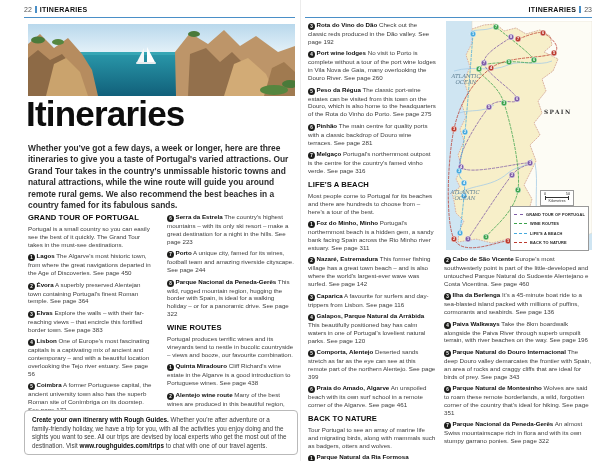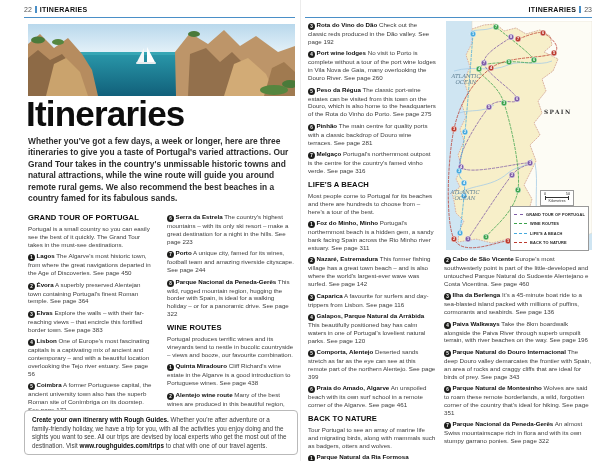--- a/index.html
+++ b/index.html
@@ -12,21 +12,21 @@
   .phead .ptit{font-weight:bold;color:#111;letter-spacing:.3px}
   .pbar{display:inline-block;width:2px;height:7px;background:var(--accent)}
   .hrule{position:absolute;top:17px;height:1px;background:var(--accent)}
 
   
   .photo{position:absolute;left:28px;top:24px;width:267px;height:72px}
 
   
   .title{position:absolute;left:26px;top:94px;font-size:35px;font-weight:bold;
          color:#0d0d0d;letter-spacing:-.8px}
-  .intro{position:absolute;left:28px;top:136px;width:268px;font-size:8.4px;
+  .intro{position:absolute;left:28px;top:143px;width:268px;font-size:8.4px;
          line-height:11.4px;font-weight:bold;color:#2e2e2e}
 
   
   .cols-left{position:absolute;left:28px;top:213px;width:266px;display:flex;gap:12px}
   .col{width:127px}
   .col3{position:absolute;left:308px;top:21px;width:128px}
   .col4{position:absolute;left:444px;top:255px;width:148px}
   .sec{font-size:7.6px;font-weight:bold;color:#0d0d0d;margin:5px 0 3px;letter-spacing:.1px}
   .col .sec:first-child,.col3 .sec:first-child{margin-top:0}
   .lead{font-size:6.2px;line-height:7.9px;margin:0 0 3.5px;color:#3c3c3c}

